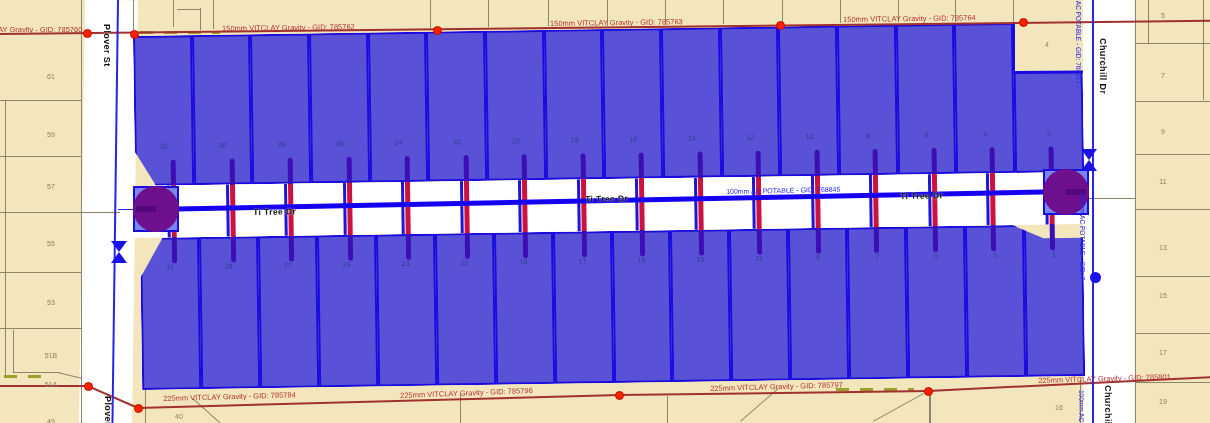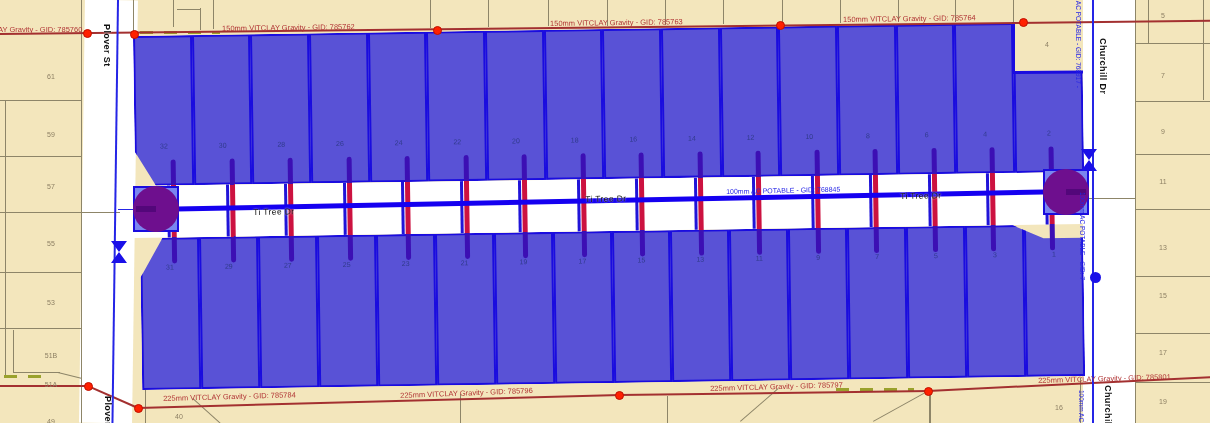--- a/index.html
+++ b/index.html
@@ -10,21 +10,21 @@
   #corridor{z-index:6;background:#ffffff;}
   .lot{position:absolute;top:0;height:100%;background:#5952d6;border:2.5px solid #1a0cdf;box-sizing:border-box;}
   .lotnum{position:absolute;left:0;right:0;text-align:center;font-size:7px;color:#2f3a8a;}
   .svc{position:absolute;top:-26px;width:6px;height:104px;z-index:3;}
   .svc-core{position:absolute;left:0;top:0;width:5px;height:100%;border-radius:3px;
             background:linear-gradient(to bottom,#3c0fb4 0 25%,#cc1240 25% 75%,#3c0fb4 75% 100%);}
   .svc-blue{position:absolute;left:-4px;top:26px;width:3px;height:52px;background:#2014d8;}
   .sewlab{position:absolute;font-size:7.5px;color:#b13535;white-space:nowrap;transform-origin:left top;z-index:30;}
   .watlab{position:absolute;font-size:7px;color:#2525e6;white-space:nowrap;transform-origin:left top;z-index:30;}
   .vlab{position:absolute;writing-mode:vertical-rl;font-size:6.5px;color:#2525e6;white-space:nowrap;overflow:hidden;z-index:30;}
-  .stlab{position:absolute;font-weight:normal;font-size:9px;color:#101010;letter-spacing:.4px;white-space:nowrap;
+  .stlab{position:absolute;font-weight:bold;font-size:9px;color:#101010;letter-spacing:.4px;white-space:nowrap;
          transform-origin:left top;z-index:30;text-shadow:0 0 2px #fff;}
   .stlab-v{position:absolute;writing-mode:vertical-rl;font-weight:bold;font-size:9px;color:#101010;letter-spacing:.4px;
            white-space:nowrap;overflow:hidden;z-index:30;text-shadow:0 0 2px #fff;}
   .cnum{position:absolute;width:26px;text-align:center;font-size:7px;color:#8c7f63;z-index:30;}
   .dot{position:absolute;width:9px;height:9px;border-radius:50%;background:#ff2000;border:1px solid #c01000;box-sizing:border-box;z-index:16;}
   .pump{position:absolute;width:46px;height:46px;background:#7a86ef;border:2px solid #1a0cdf;box-sizing:border-box;z-index:12;}
   .mh{position:absolute;width:46px;height:46px;border-radius:50%;background:#6e0f8e;z-index:13;}
   .mhbar{position:absolute;height:6px;background:#53077a;z-index:14;}
   .valve{position:absolute;width:16px;height:22px;background:#1a10e8;z-index:15;
          clip-path:polygon(0 0,100% 0,50% 50%,100% 100%,0 100%,50% 50%);}

